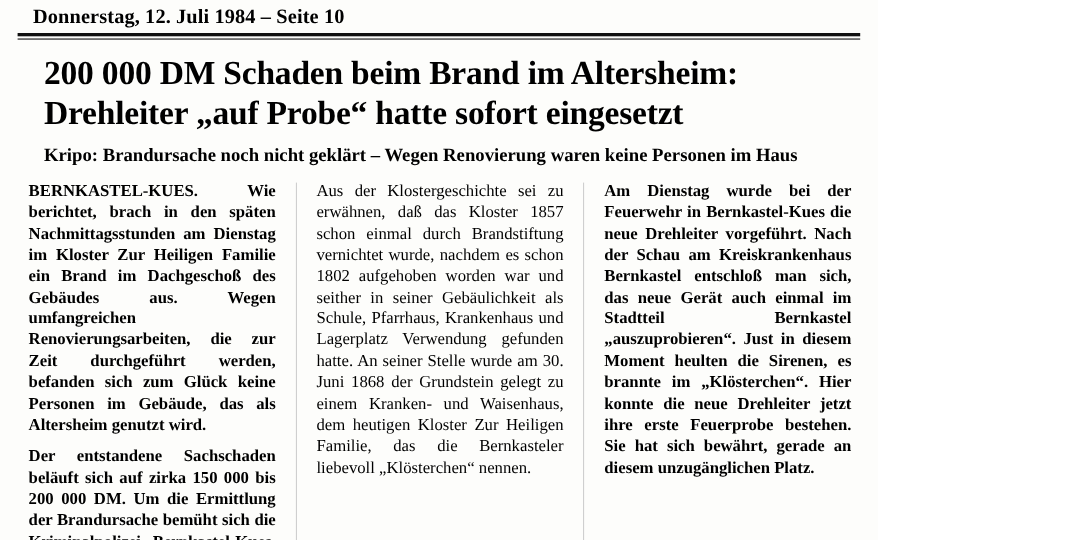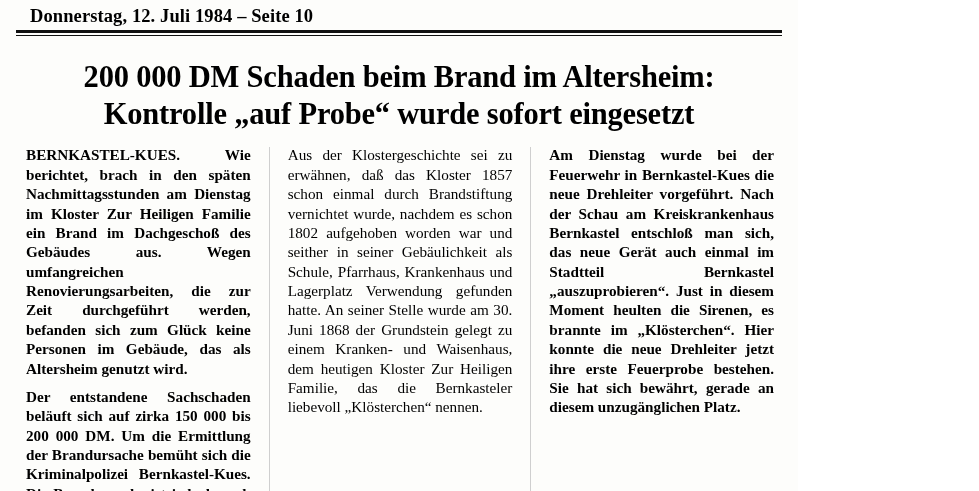--- a/index.html
+++ b/index.html
@@ -43,22 +43,21 @@
   }
   .rule-thin {
     border-top: 1px solid #111;
     margin-top: 2px;
     margin-left: 2px;
     margin-right: 2px;
   }
 
   
   .headline-block {
-    text-align: center;
-    margin-top: 23px;
+    margin-top: 12px;
     padding: 0 26px;
   }
   .headline {
     font-family: "Liberation Serif", serif;
     font-weight: bold;
     font-size: 30.5px;
     line-height: 1.22;
     letter-spacing: -0.2px;
     white-space: nowrap;
   }
@@ -109,21 +108,22 @@
 <div class="page">
 
   <div class="masthead">
     <div class="masthead-line">Donnerstag, 12. Juli 1984 – Seite 10</div>
   </div>
   <div class="rule-thick"></div>
   <div class="rule-thin"></div>
 
   <div class="headline-block">
     <div class="headline">200 000 DM Schaden beim Brand im Altersheim:</div>
-    <div class="headline">Kontrolle „auf Probe“ wurde sofort eingesetzt</div>
+    <div class="headline">Drehleiter „auf Probe“ hatte sofort eingesetzt</div>
+    <div class="subhead">Kripo: Brandursache noch nicht geklärt – Wegen Renovierung waren keine Personen im Haus</div>
   </div>
 
   <div class="columns">
 
     <div class="col bold">
       <p>BERNKASTEL-KUES. Wie berichtet, brach in den späten Nachmittagsstunden am Dienstag im Kloster Zur Heiligen Familie ein Brand im Dachgeschoß des Gebäudes aus. Wegen umfangreichen Renovierungsarbeiten, die zur Zeit durchgeführt werden, befanden sich zum Glück keine Personen im Gebäude, das als Altersheim genutzt wird.</p>
       <p>Der entstandene Sachschaden beläuft sich auf zirka 150 000 bis 200 000 DM. Um die Ermittlung der Brandursache bemüht sich die Kriminalpolizei Bernkastel-Kues. Die Brandursache ist jedoch noch nicht geklärt. Die eingesetzten Feuerwehren aus Bernkastel-Kues, Wehlen und Wittlich hatten den Brand verhältnismäßig schnell unter Kontrolle. Hierfür</p>
     </div>
 
     <div class="col-sep"></div>

